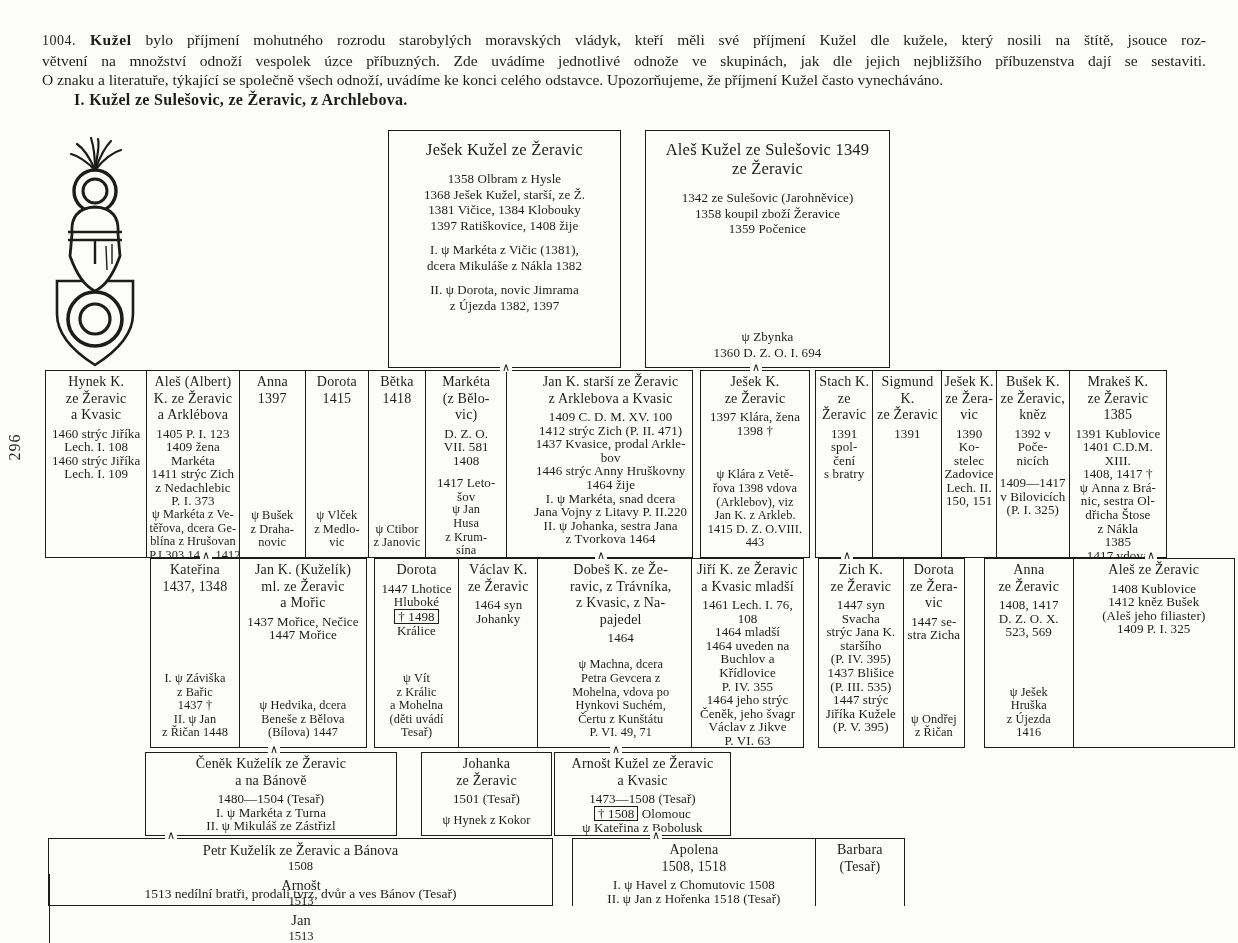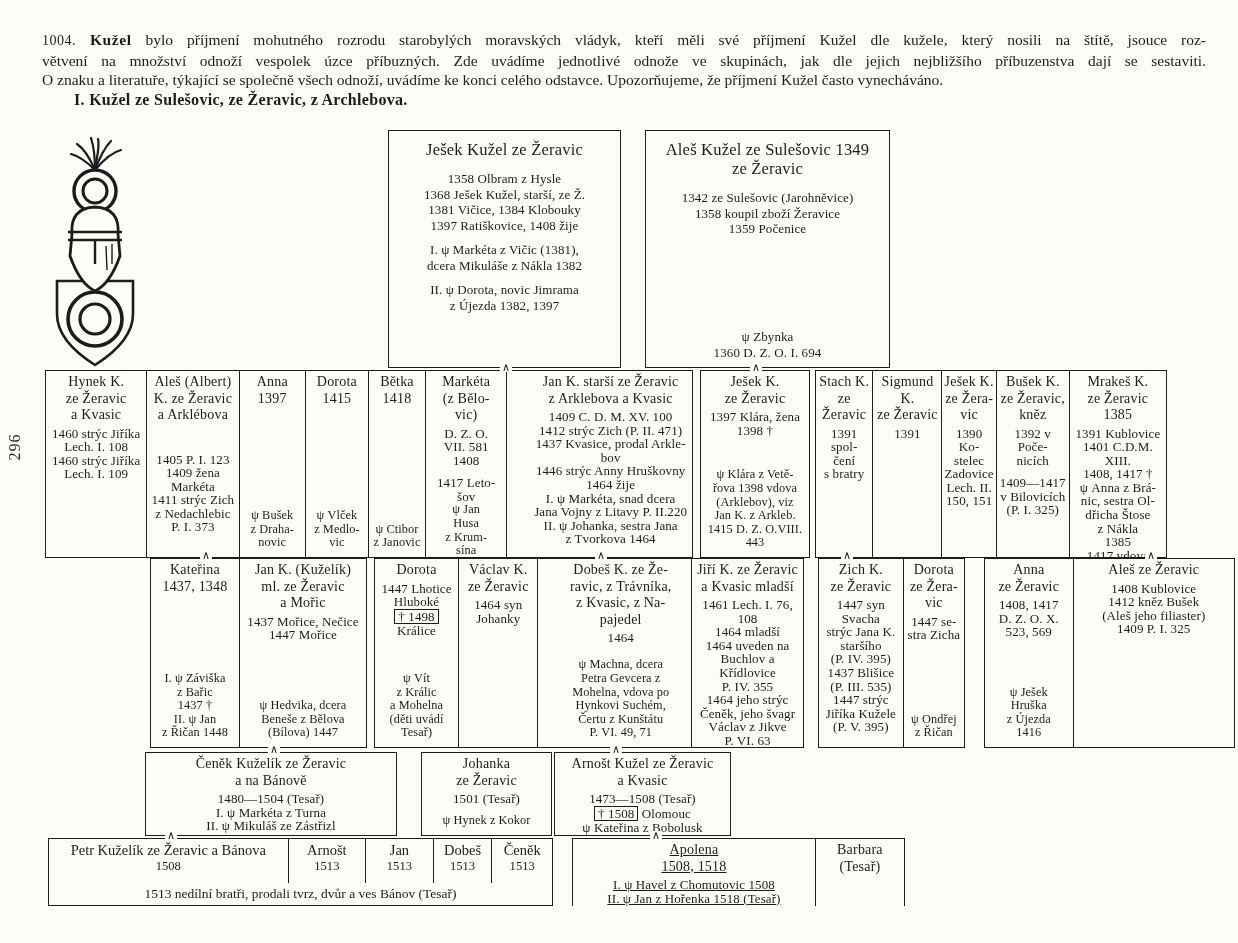--- a/index.html
+++ b/index.html
@@ -27,21 +27,21 @@
   .box + .box{border-left:1.6px solid #1c1c1c;}
   .box-title{font-size:14px;line-height:16.5px;letter-spacing:.2px;}
   .bigtitle .box-title{font-size:16.5px;line-height:19px;padding-top:6px;}
   .bigtitle .box-body,.bigtitle .box-spouse{font-size:13px;line-height:15.5px;}
   .box-body{font-size:13px;line-height:13.6px;margin-top:3px;letter-spacing:.1px;}
   .box-spouse{font-size:12.3px;line-height:13.6px;margin-top:auto;padding-bottom:5px;letter-spacing:.1px;}
   .gap{height:9px;}
   .boxed{border:1.3px solid #1c1c1c;padding:0 3px;display:inline-block;line-height:13px;}
   .caret{position:absolute;top:-8px;font-size:11px;line-height:9px;background:#fcfcf9;padding:0 2px;}
   
-  .names-row{display:flex;align-items:stretch;height:44px;}
+  .names-row{display:flex;align-items:stretch;height:44px;flex-direction:column;}
   .name-cell{flex:1 1 0;display:flex;flex-direction:column;justify-content:flex-start;text-align:center;
              padding-top:2px;box-sizing:border-box;min-width:0;}
   .name-cell + .name-cell{border-left:1.6px solid #1c1c1c;}
   .name-line{font-size:14.5px;line-height:18px;}
   .year-line{font-size:12.6px;line-height:15px;}
   .seg-footer{text-align:center;font-size:13.5px;line-height:16px;padding-top:3px;}
 </style>
 </head>
 <body>
 
@@ -127,21 +127,21 @@
           <div>ze Žeravic</div>
           <div>a Kvasic</div>
         </div>
         <div class="box-body">
           <div>1460 strýc Jiříka</div>
           <div>Lech. I. 108</div>
           <div>1460 strýc Jiříka</div>
           <div>Lech. I. 109</div>
         </div>
       </div>
-      <div class="box" style="flex-grow: 95; gap: 26px;">
+      <div class="box" style="flex-grow: 95;">
         <div class="box-title">
           <div>Aleš (Albert)</div>
           <div>K. ze Žeravic</div>
           <div>a Arklébova</div>
         </div>
         <div class="box-body">
           <div>1405 P. I. 123</div>
           <div>1409 žena Markéta</div>
           <div>1411 strýc Zich</div>
           <div>z Nedachlebic</div>
@@ -548,21 +548,21 @@
         </div>
         <div class="name-cell" style="flex-grow: 60;">
           <div class="name-line">Čeněk</div>
           <div class="year-line">1513</div>
         </div>
       </div>
       <div class="seg-footer">1513 nedílní bratři, prodali tvrz, dvůr a ves Bánov (Tesař)</div>
     </div>
     <div class="seg no-bottom" style="left: 572px; top: 838px; width: 333px; height: 68px;">
       <span class="caret" style="left: 77px;">∧</span>
-      <div class="box" style="flex-grow: 246; text-decoration: underline;">
+      <div class="box" style="flex-grow: 246;">
         <div class="box-title">
           <div>Apolena</div>
           <div>1508, 1518</div>
         </div>
         <div class="box-body">
           <div>I. ψ Havel z Chomutovic 1508</div>
           <div>II. ψ Jan z Hořenka 1518 (Tesař)</div>
         </div>
       </div>
       <div class="box" style="flex-grow: 87;">

